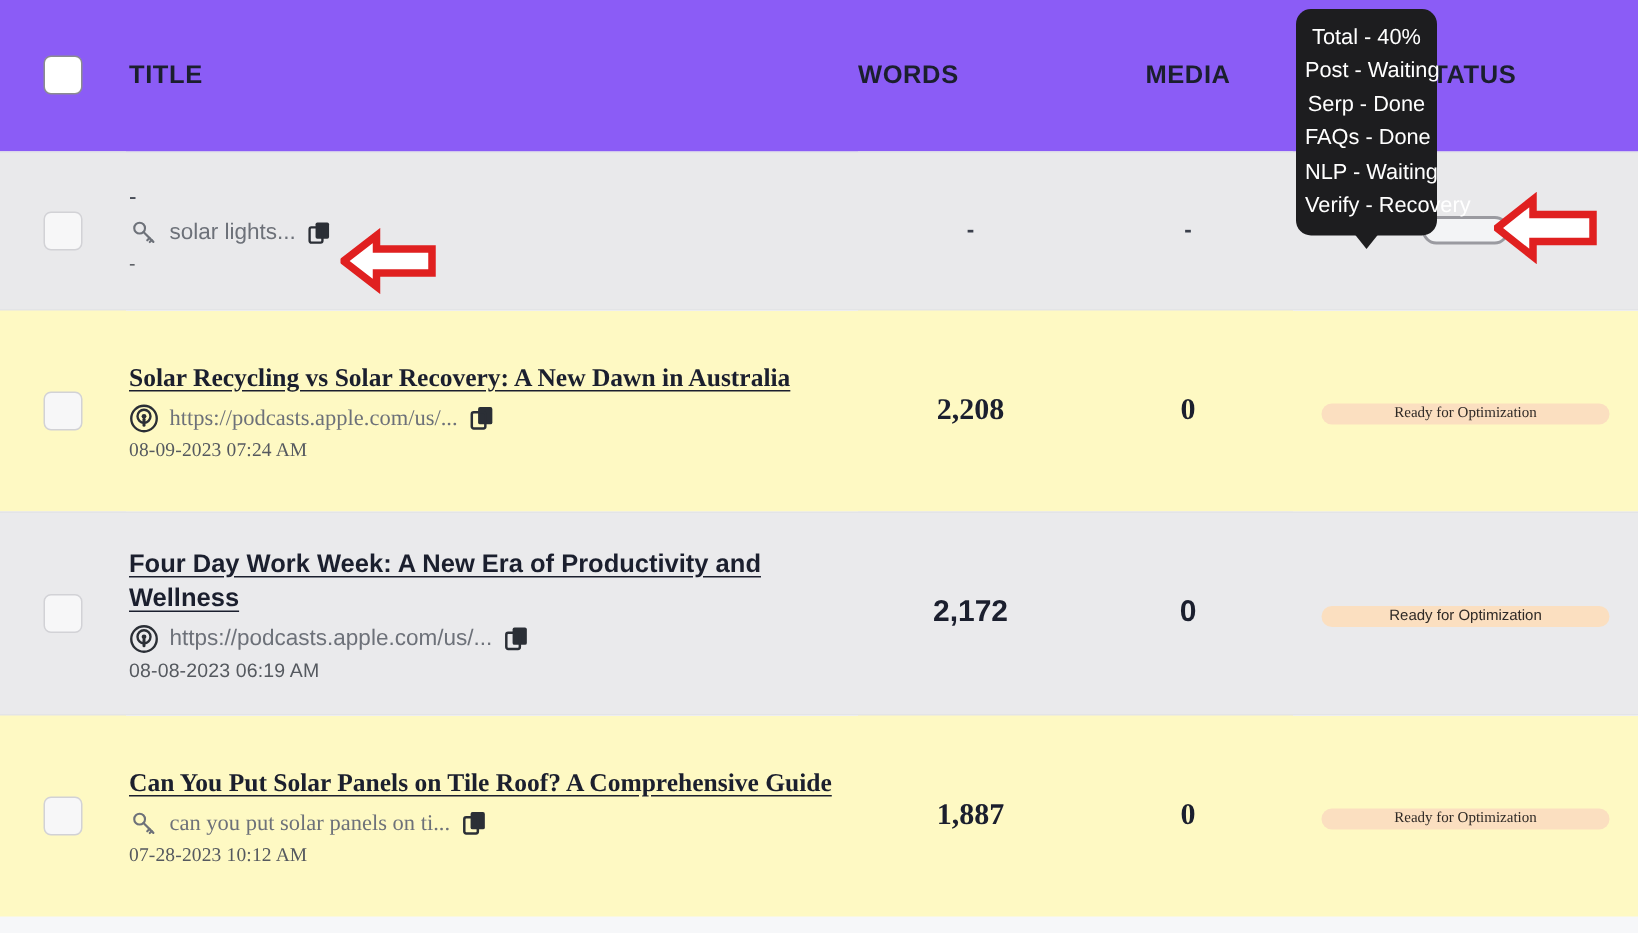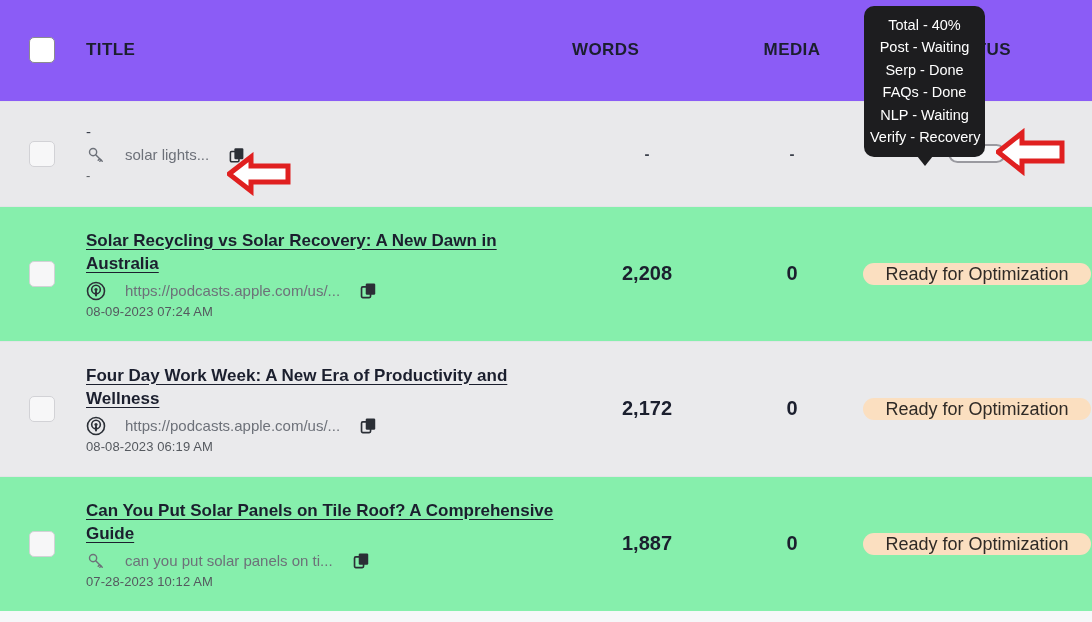--- a/index.html
+++ b/index.html
@@ -49,21 +49,21 @@
     cursor: pointer;
   }
   .chk.row-chk {
     border-color: #d2d2d6;
     background: #f7f7f8;
   }
 
   
   tbody tr { border-top: 1px solid #e3e4e7; }
   tr.r-hl  { background: #e9e9eb; }
-  tr.r-lt  { background: #86efac; }
+  tr.r-lt  { background: #fef9c3; font-family: Liberation Serif, serif; }
   tr.r-dk  { background: #eaeaec; margin-left: 16px; }
 
   tbody td { vertical-align: middle; }
   tbody tr.row-first td { height: 105px; }
   tbody tr.row-art td   { height: 135px; }
 
   .cell-title { padding-left: 2px; padding-right: 8px; position: relative; }
 
   .art-title {
     font-size: 17px;
@@ -80,21 +80,21 @@
     font-size: 15px;
     color: #3a3f4b;
     line-height: 14px;
     letter-spacing: 0;
     height: 14px;
   }
 
   .sub-line {
     display: flex;
     align-items: center;
-    gap: 19px;
+    gap: 7px;
     margin-top: 6px;
   }
   .sub-text {
     font-size: 15px;
     color: #6d7179;
     line-height: 18px;
     white-space: nowrap;
   }
   .date-line {
     font-size: 13px;
@@ -113,21 +113,21 @@
     color: #1b1f2e;
   }
   .num.dash { font-size: 15px; font-weight: 700; color: #3a3f4b; }
 
   .cell-status { text-align: center; position: relative; }
 
   .badge {
     display: inline-block;
     background: #fbdfc0;
     color: #2f2a26;
-    font-size: 18px;
+    font-size: 10px;
     line-height: 1;
     padding: 2px 22px;
     border-radius: 999px;
     min-width: 192px;
     cursor: pointer;
   }
 
   
   .progress-wrap {
     display: inline-block;
@@ -145,21 +145,21 @@
     height: 100%;
     background: #1a73f0;
     border-radius: 8px 0 0 8px;
   }
 
   
   .tooltip {
     position: absolute;
     left: 864px;
     top: 6px;
-    width: 121px;
+    width: 94px;
     background: #1d1d1f;
     border-radius: 10px;
     padding: 8px 6px 9px;
     z-index: 40;
     text-align: center;
   }
   .tooltip-line {
     color: #ffffff;
     font-size: 14.5px;
     line-height: 22.4px;

